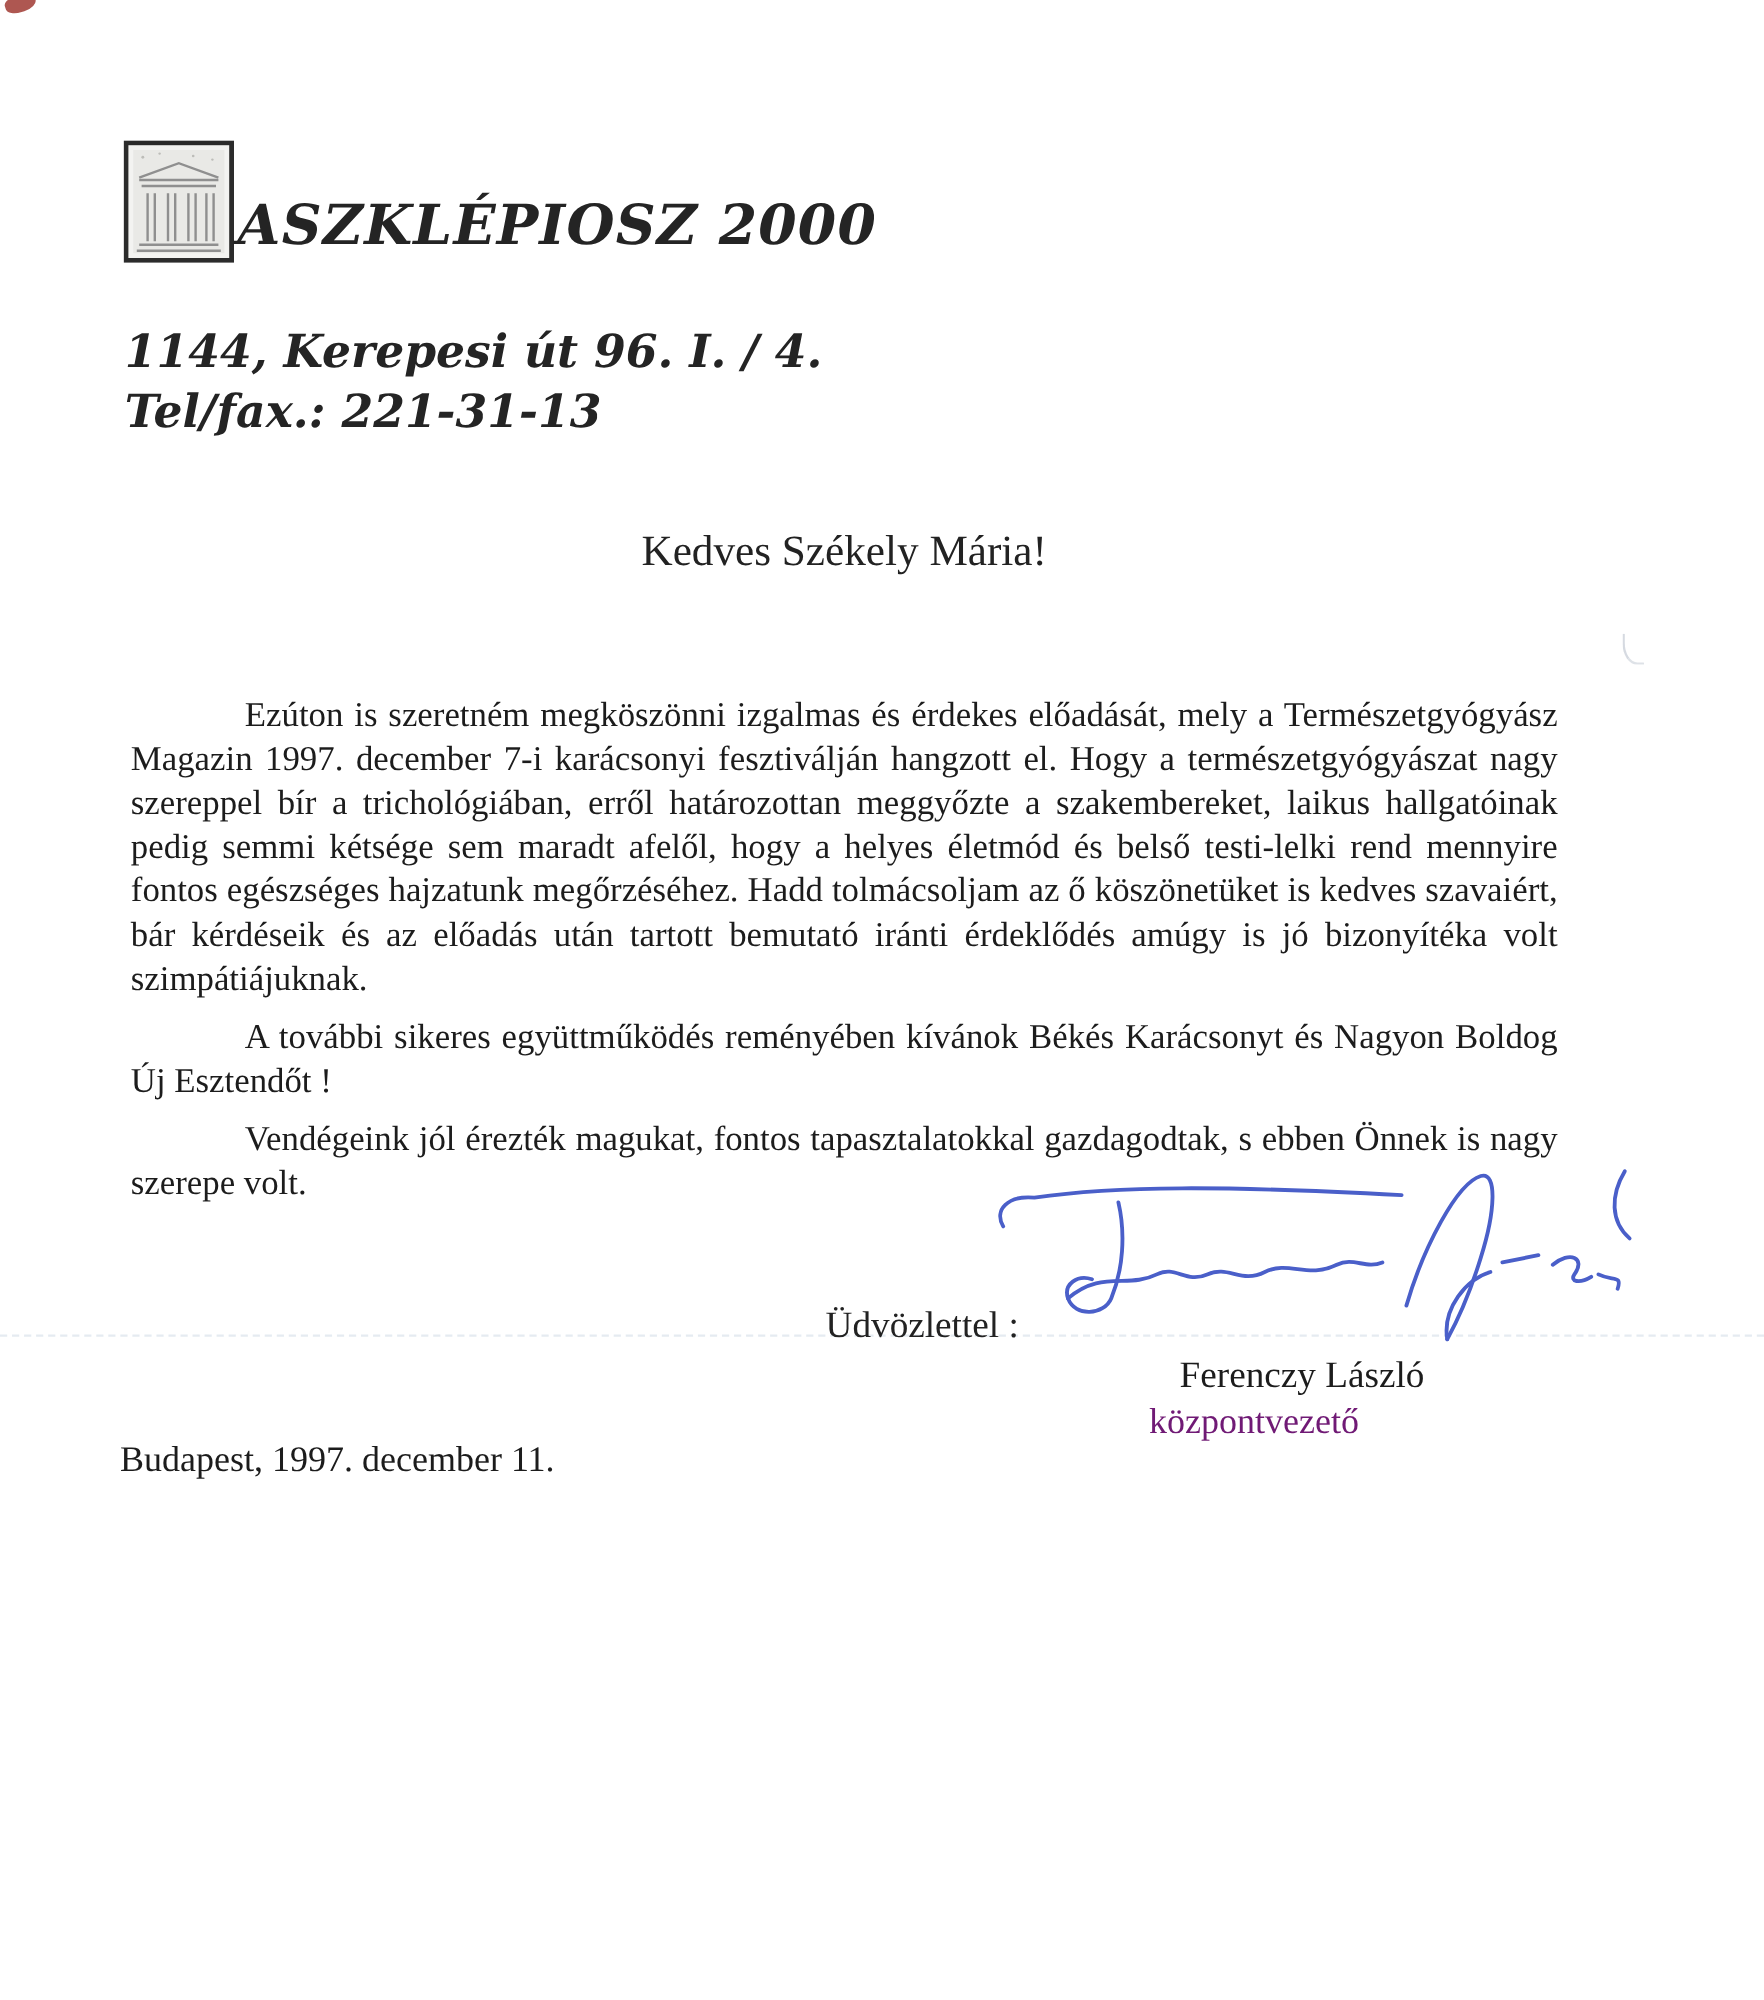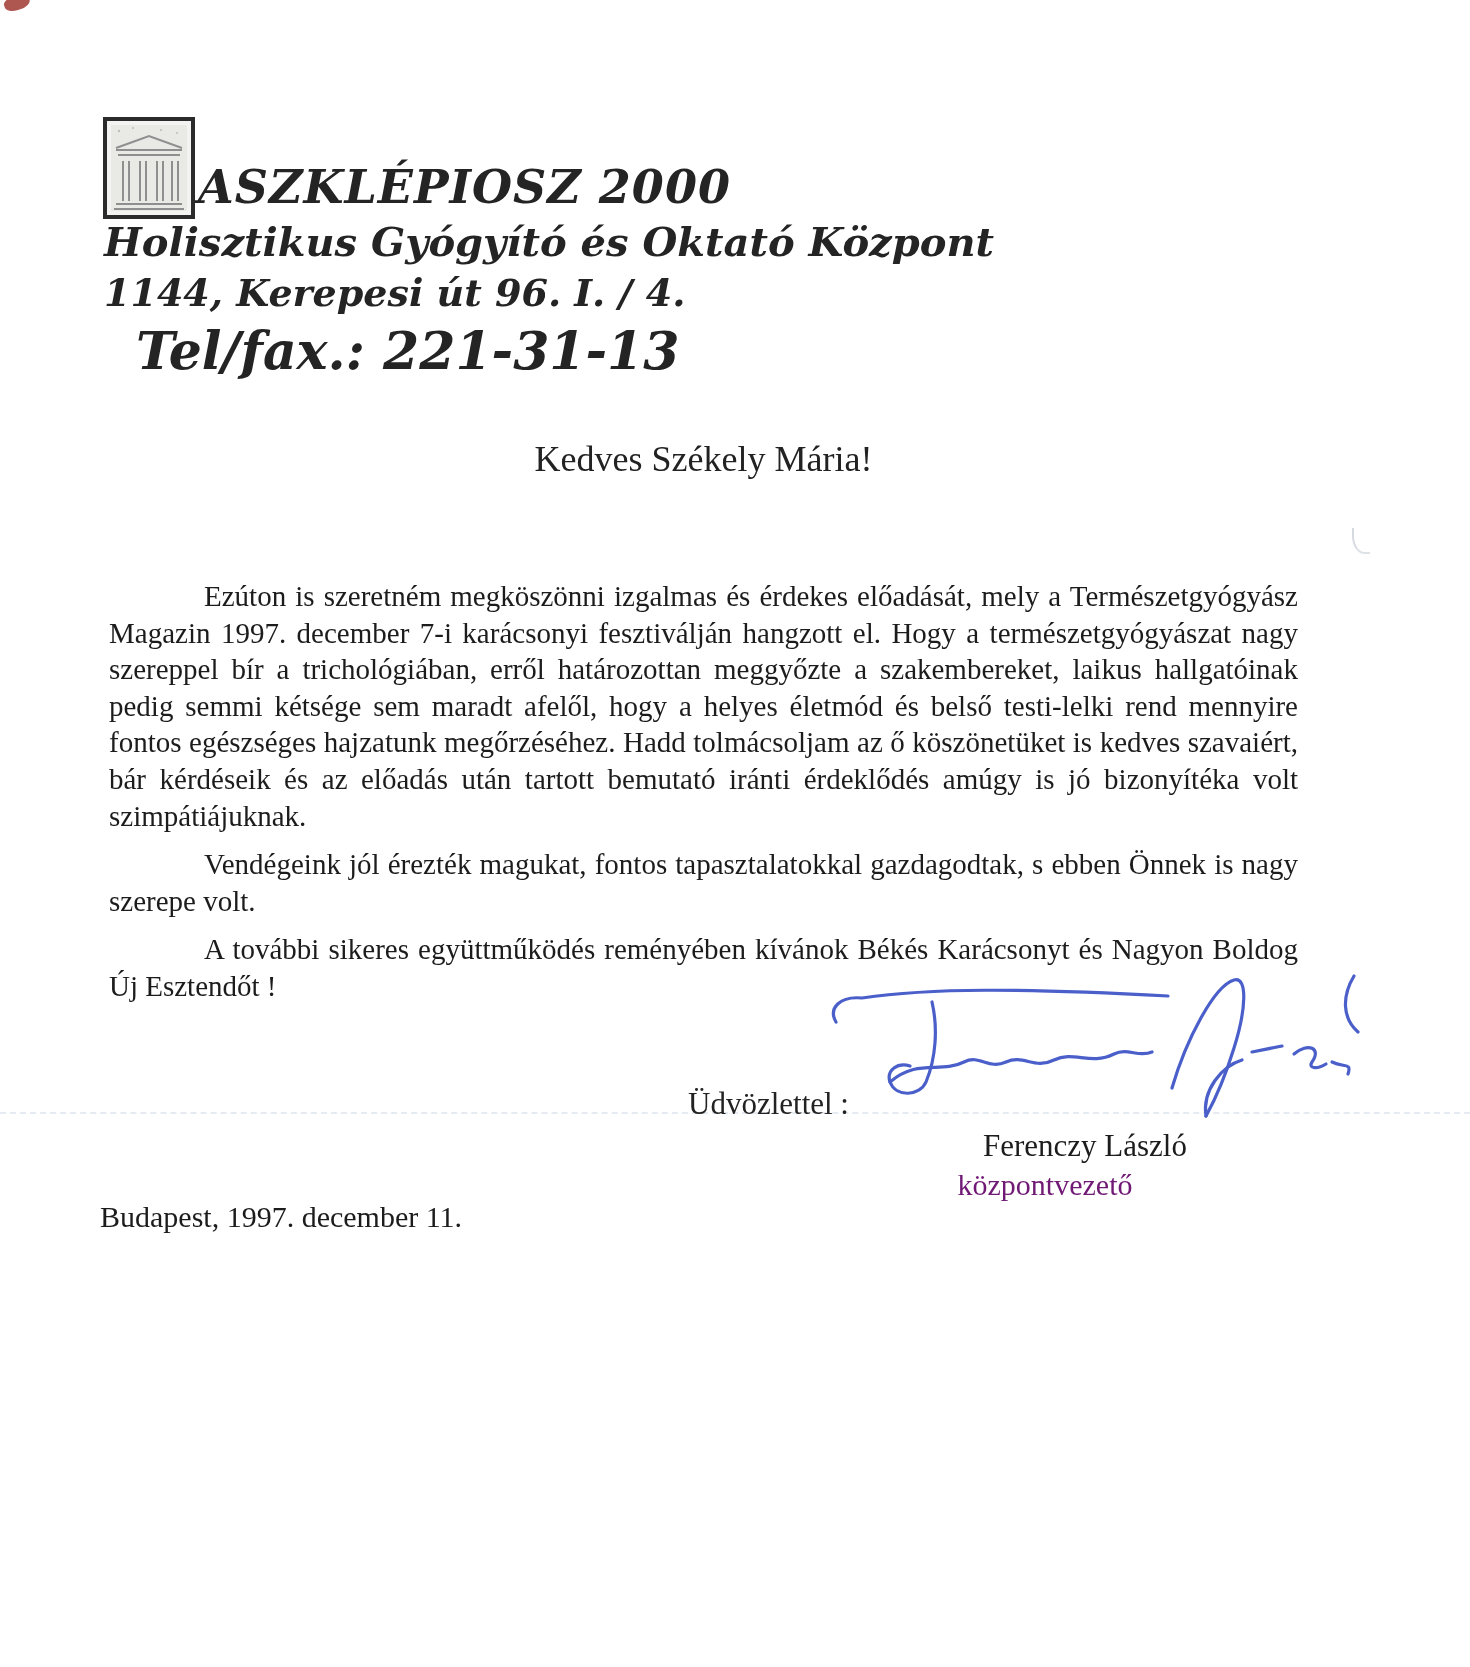--- a/index.html
+++ b/index.html
@@ -46,21 +46,21 @@
     position: absolute;
     font-family: "DejaVu Serif", serif;
     font-style: italic;
     color: #242424;
     white-space: nowrap;
     text-align: center;
   }
   .org-name   { left: 198px; top: 160px; font-size: 46px; font-weight: bold; letter-spacing: 1px; }
   .subtitle   { left: 104px; top: 218px; font-size: 40px; font-weight: bold; }
   .address    { left: 104px; top: 270px; font-size: 38px; font-weight: bold; font-style: italic; }
-  .phone      { left: 104px; top: 320px; font-size: 52px; font-weight: bold; margin-left: 32px; }
+  .phone      { left: 104px; top: 320px; font-size: 38px; font-weight: bold; }
 
   
   .salutation {
     position: absolute; left: 97px; top: 438px; width: 1213px;
     text-align: center;
     font-size: 36px;
     color: #222;
   }
   .body-text {
     position: absolute; left: 97px; top: 566px; width: 1213px;
@@ -119,30 +119,29 @@
     <g fill="#bdbdb9">
       <circle cx="16" cy="14" r="1.2"></circle>
         <circle cx="30" cy="11" r="1"></circle>
         <circle cx="58" cy="13" r="1.1"></circle>
       <circle cx="74" cy="16" r="1"></circle>
         <circle cx="22" cy="98" r="0"></circle>
     </g>
   </svg>
 
   <div class="letterhead-text org-name">ASZKLÉPIOSZ 2000</div>
-  <div class="letterhead-text subtitle">Holisztikus Gyógyító és Oktató Központ</div>
   <div class="letterhead-text address">1144, Kerepesi út 96. I. / 4.</div>
   <div class="letterhead-text phone">Tel/fax.: 221-31-13</div>
 
   <div class="salutation">Kedves Székely Mária!</div>
 
   <div class="body-text">
     <p>Ezúton is szeretném megköszönni izgalmas és érdekes előadását, mely a Természetgyógyász Magazin 1997. december 7-i karácsonyi fesztiválján hangzott el. Hogy a természetgyógyászat nagy szereppel bír a trichológiában, erről határozottan meggyőzte a szakembereket,  laikus hallgatóinak pedig semmi kétsége sem maradt afelől, hogy a helyes életmód és belső testi-lelki rend mennyire fontos egészséges hajzatunk megőrzéséhez. Hadd tolmácsoljam az ő köszönetüket is kedves szavaiért, bár kérdéseik és az előadás után tartott bemutató iránti érdeklődés amúgy is jó bizonyítéka volt szimpátiájuknak.</p>
+    <p>A további sikeres együttműködés reményében kívánok Békés Karácsonyt és Nagyon Boldog Új Esztendőt !</p>
     <p>Vendégeink jól érezték magukat, fontos tapasztalatokkal gazdagodtak, s ebben Önnek is nagy szerepe volt.</p>
-    <p>A további sikeres együttműködés reményében kívánok Békés Karácsonyt és Nagyon Boldog Új Esztendőt !</p>
   </div>
 
   <div class="valediction">Üdvözlettel :</div>
 
   <svg class="signature-svg" viewBox="0 0 545 155">
     <g fill="none" stroke="#4a5fc9" stroke-width="3.2" stroke-linecap="round">
       <path d="M16,54 C8,40 20,28 42,30 C110,20 200,20 348,28" stroke="#4a5fc9"></path>
       <path d="M112,34 C118,60 116,90 106,114 C100,128 76,130 70,114 C66,102 78,94 90,98" stroke="#4a5fc9"></path>
       <path d="M70,114 C98,90 120,106 144,94 C160,86 168,102 186,94 C204,86 214,102 234,92 C254,82 270,98 294,86 C308,79 318,90 332,84" stroke="#4a5fc9"></path>
       <path d="M352,120 C366,72 394,18 414,12 C428,8 426,42 414,80 C406,106 396,130 386,148" stroke="#4a5fc9"></path>

